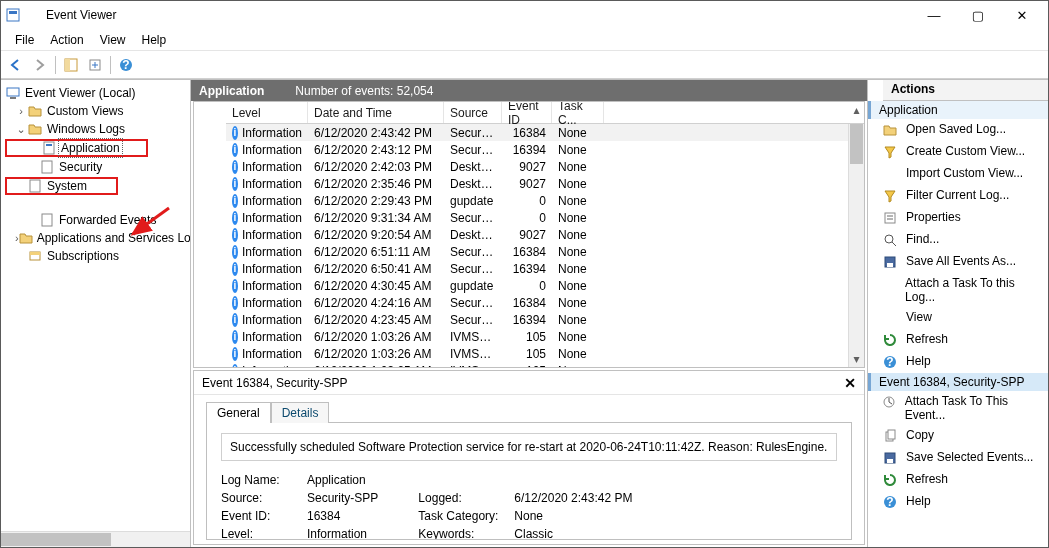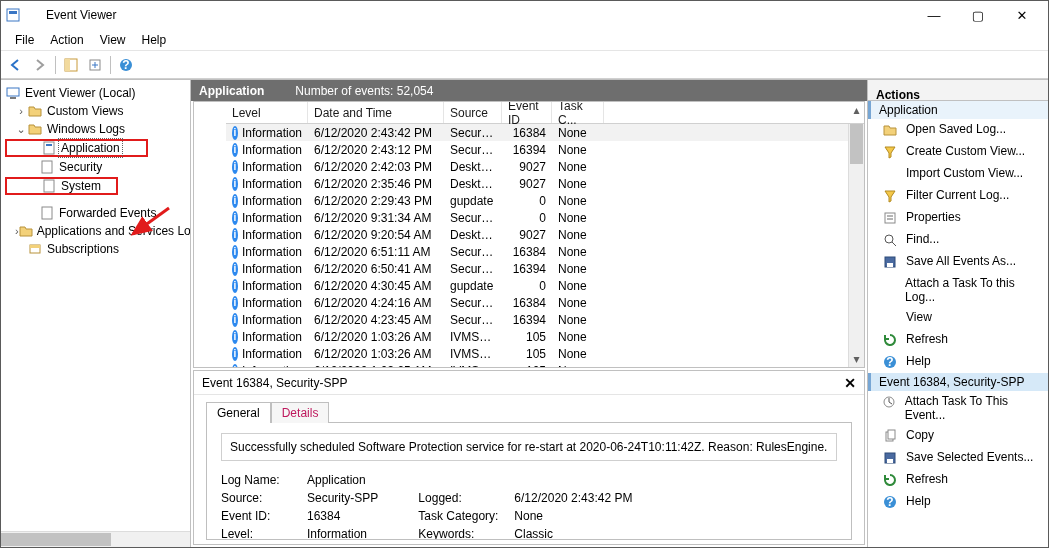--- a/index.html
+++ b/index.html
@@ -41,27 +41,27 @@
   .info-icon{width:14px;height:14px;border-radius:50%;background:#2d89ef;color:#fff;font-size:10px;font-weight:bold;display:inline-flex;align-items:center;justify-content:center;margin-right:4px;}
   .vscroll{position:absolute;right:0;top:22px;bottom:0;width:16px;background:#f0f0f0;border-left:1px solid #dcdcdc;}
   .vscroll .thumb{position:absolute;top:0;left:1px;right:1px;height:40px;background:#c2c2c2;}
   .vscroll .arr{position:absolute;left:0;right:0;height:16px;display:flex;align-items:center;justify-content:center;color:#606060;}
   .vscroll .arr.top{top:-22px;} .vscroll .arr.bot{bottom:0;}
   .detailpane{ height:175px; margin:2px; border:1px solid #c0c0c0; display:flex; flex-direction:column;}
   .detailhdr{ height:24px; background:#fff; display:flex; align-items:center; padding:0 8px; border-bottom:1px solid #e5e5e5;}
   .detailhdr .x{margin-left:auto;font-weight:bold;font-size:14px;}
   .tabs{ display:flex; padding:6px 12px 0 12px;}
   .tab{ padding:3px 10px; border:1px solid #bfbfbf; border-bottom:none; background:#fff; position:relative; top:1px;}
-  .tab.inactive{ background:#f6f6f6; color:#be185d;}
+  .tab.inactive{ background:#f6f6f6; color:#0c4a6e;}
   .tabbox{ margin:0 12px 4px 12px; border:1px solid #bfbfbf; padding:10px 14px; background:#fff; flex:1; overflow:hidden;}
   .msgbox{ border:1px solid #cfcfcf; padding:6px 8px; margin-bottom:10px;}
   .proprow{display:flex; line-height:18px;}
   .proprow .k{width:86px;} .proprow .k2{width:96px;}
   .actions{ width:180px; display:flex; flex-direction:column; background:#fff;}
-  .actions-title{ height:21px; background:#f3f3f3; border-bottom:1px solid #c0c0c0; padding:8px 8px; font-weight:600;}
+  .actions-title{ height:21px; background:#f3f3f3; border-bottom:1px solid #c0c0c0; padding:2px 8px; font-weight:600;margin-left:15px;}
   .agroup-h{ background:#e9f3fb;border-left:3px solid #77a6d4;padding:2px 8px; font-weight:400;}
   .aitem{ display:flex; align-items:flex-start; padding:3px 8px 3px 14px; gap:8px;}
   .aitem .ic{width:16px;height:16px;display:inline-flex;align-items:center;justify-content:center;}
   .actions .scroll{flex:1;overflow:auto;}
   .hscroll-nav{height:16px;background:#f0f0f0;border-top:1px solid #dcdcdc;position:relative;}
   .hscroll-nav .thumb{position:absolute;left:0;top:1px;bottom:1px;width:110px;background:#c2c2c2;}
   svg{display:block;}
   .arrow-annot{position:absolute; pointer-events:none;}
 </style>
 </head>
@@ -165,21 +165,21 @@
           <span class="lbl">Application</span>
         </div>
         <div class="tree-item" style="padding-left:34px">
           <span class="icon16">
               <svg width="14" height="14">
                 <rect x="2" y="1" width="10" height="12" fill="#fff" stroke="#8a8a8a"></rect>
               </svg>
             </span>
           <span class="lbl">Security</span>
         </div>
-        <div class="tree-item red-box" style="padding-left:34px;margin:1px 70px 9px 0">
+        <div class="tree-item red-box" style="padding-left:20px;margin:1px 70px 16px 0">
           <span class="icon16">
               <svg width="14" height="14">
                 <rect x="2" y="1" width="10" height="12" fill="#fff" stroke="#8a8a8a"></rect>
               </svg>
             </span>
           <span class="lbl">System</span>
         </div>
         <div class="tree-item" style="padding-left:34px">
           <span class="icon16">
               <svg width="14" height="14">

